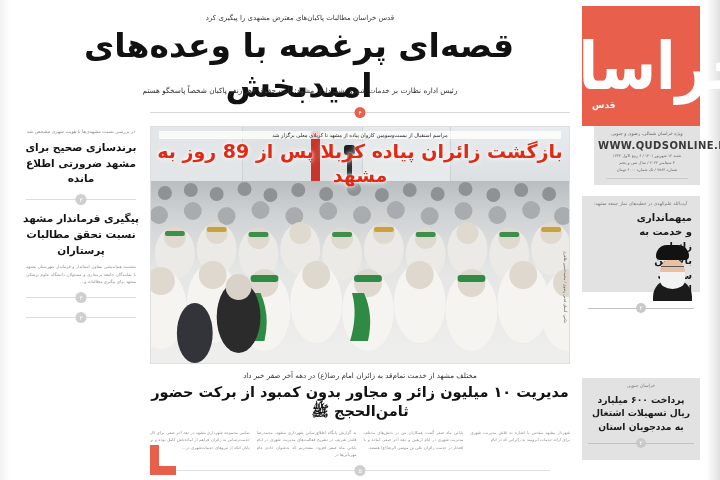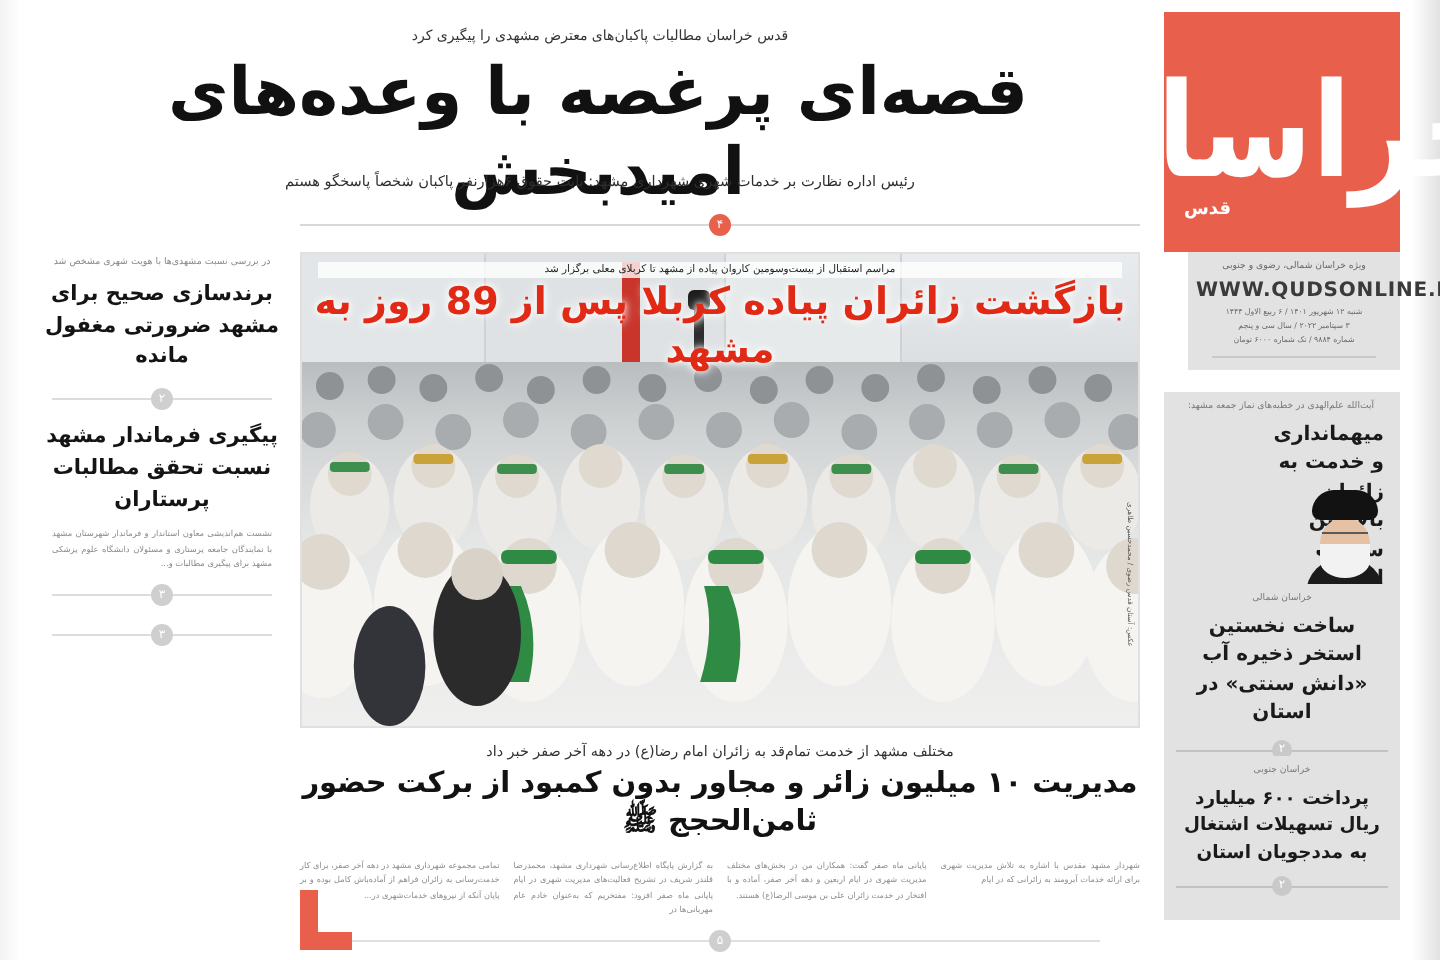--- a/index.html
+++ b/index.html
@@ -311,44 +311,35 @@
           <div class="cl-glasses"></div>
           <div class="cl-turban"></div>
         </div>
       </div>
     </div>
     <div class="r-divider">
       <div class="r-badge">۲</div>
     </div>
   </div>
 
-  <div class="rcol" style="top:292px; height:86px;">
-    <div class="rblock">
-      <div class="rkicker">خراسان شمالی</div>
-      <div class="rtitle">ساخت نخستین استخر ذخیره آب «دانش سنتی» در استان</div>
-    </div>
-    <div class="r-divider">
-      <div class="r-badge">۲</div>
-    </div>
-  </div>
 
   <div class="rcol" style="top:378px; height:82px;">
     <div class="rblock">
       <div class="rkicker">خراسان جنوبی</div>
       <div class="rtitle small">پرداخت ۶۰۰ میلیارد ریال تسهیلات اشتغال به مددجویان استان</div>
     </div>
     <div class="r-divider">
       <div class="r-badge">۲</div>
     </div>
   </div>
 
   <div class="lcol">
     <div class="lblock">
       <div class="lkicker">در بررسی نسبت مشهدی‌ها با هویت شهری مشخص شد</div>
-      <div class="ltitle">برندسازی صحیح برای مشهد ضرورتی مغفول مانده</div>
+      <div class="ltitle">برندسازی صحیح برای مشهد ضرورتی اطلاع مانده</div>
     </div>
     <div class="l-divider">
       <div class="l-badge">۲</div>
     </div>
 
     <div class="lblock">
       <div class="ltitle">پیگیری فرماندار مشهد نسبت تحقق مطالبات پرستاران</div>
       <div class="lbody">نشست هم‌اندیشی معاون استاندار و فرماندار شهرستان مشهد با نمایندگان جامعه پرستاری و مسئولان دانشگاه علوم پزشکی مشهد برای پیگیری مطالبات و...</div>
     </div>
     <div class="l-divider">

